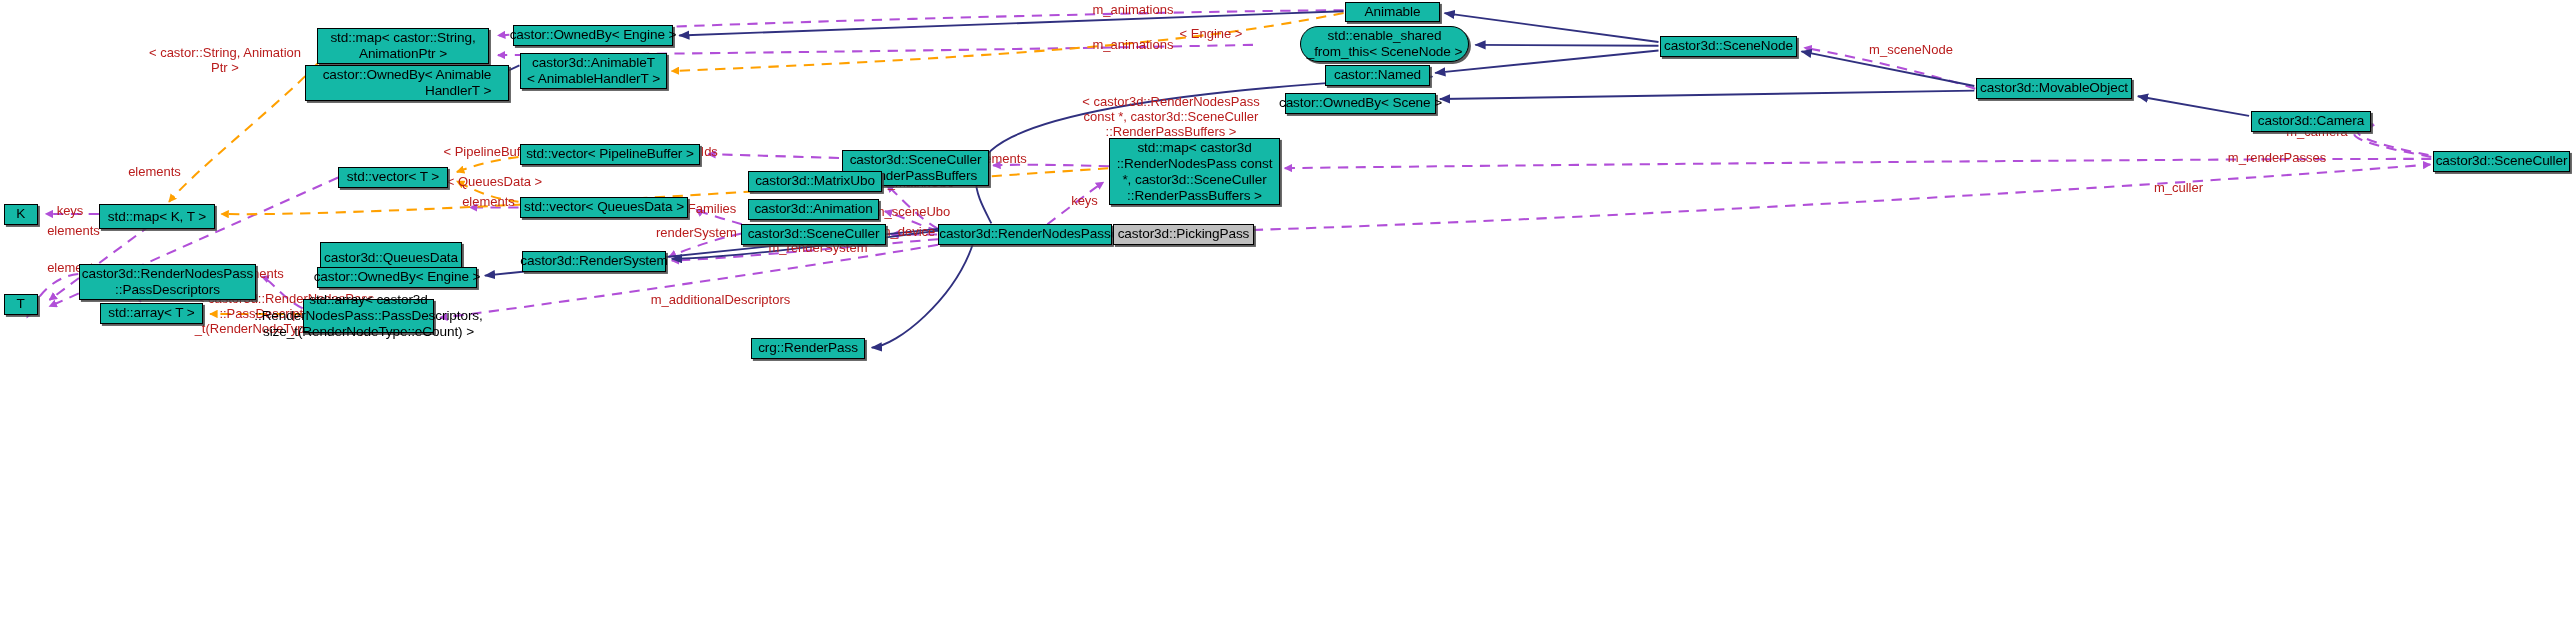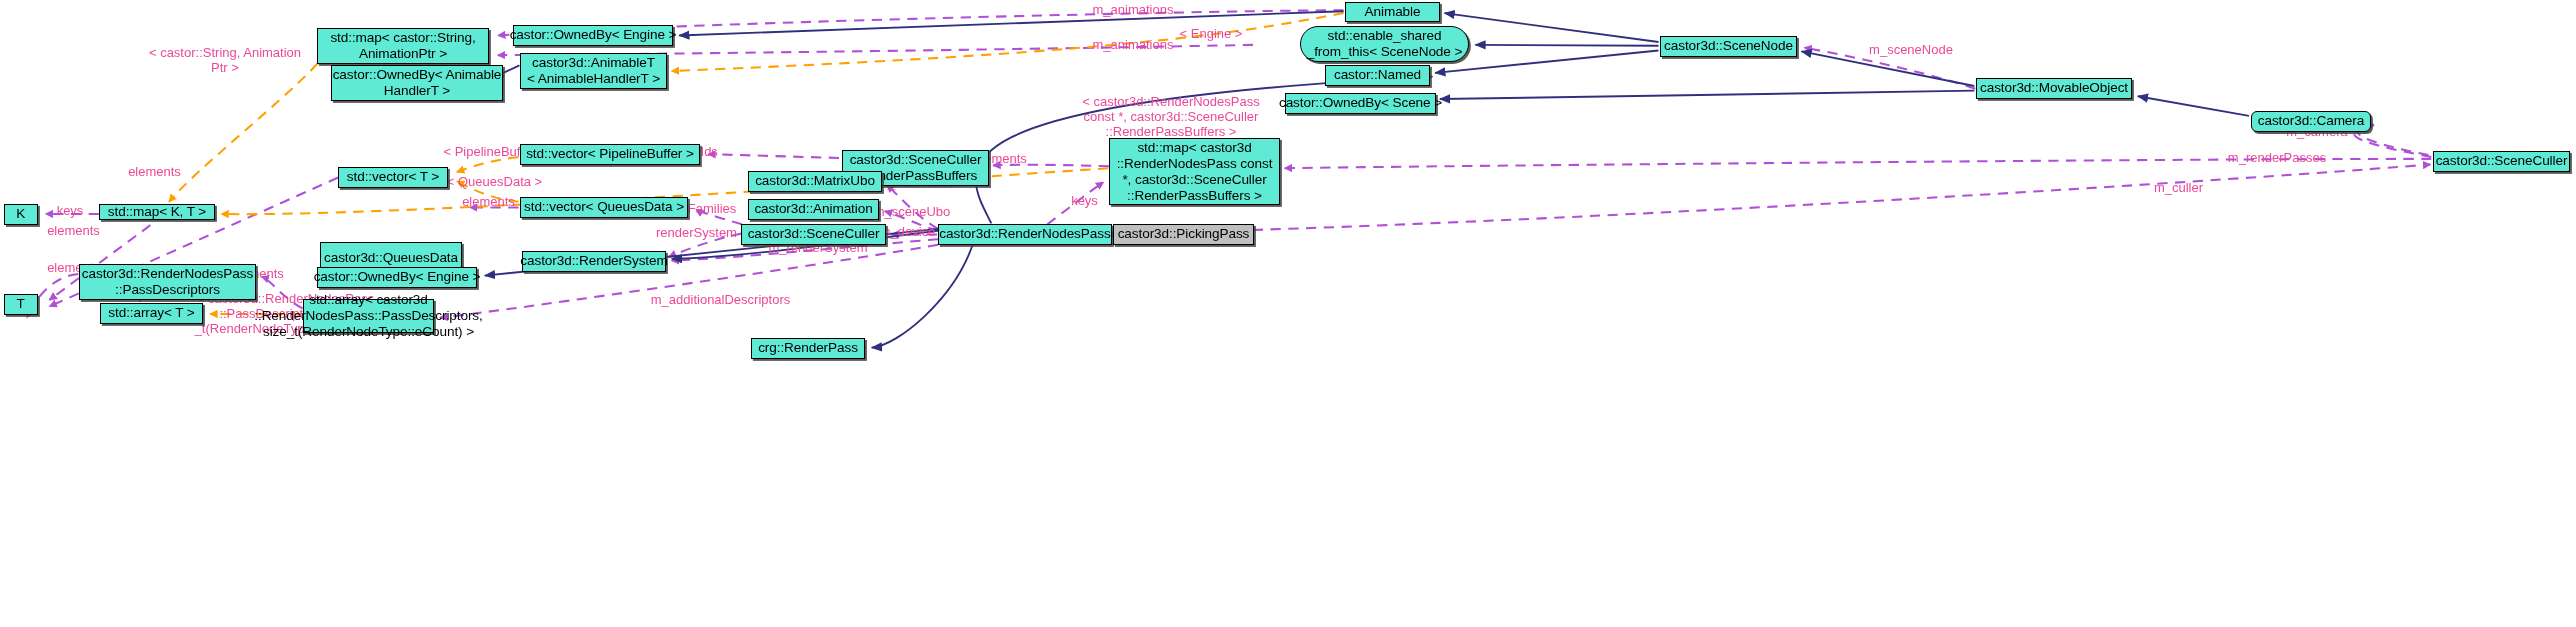--- a/index.html
+++ b/index.html
@@ -9,42 +9,42 @@
     height:627px;
     background:#ffffff;
     font-family:"Liberation Sans","DejaVu Sans",sans-serif;
     overflow:hidden;
   }
   #edges{position:absolute;left:0;top:0;width:2576px;height:627px;}
   .node{
     position:absolute;
     box-sizing:border-box;
     border:0.9px solid #000000;
-    background:#5eead4;
+    background:#14b8a6;
     color:#000000;
     display:flex;
     align-items:center;
     justify-content:center;
     text-align:center;
     font-size:13.6px;
     line-height:16px;
     letter-spacing:-0.1px;
     white-space:pre;
     box-shadow:1.9px 1.9px 0 0 rgba(64,64,64,0.85);
     z-index:5;
   }
   .node.highlight{
     background:#bfbfbf;
     border:0.9px solid #000000;
   }
   .elabel{
     position:absolute;
     font-size:13px;
     line-height:15px;
-    color:#ec4899;
+    color:#b91c1c;
     text-align:center;
     white-space:pre;
     z-index:4;
     background:transparent;
   }
 </style>
 </head>
 <body>
 
 <div id="diagram">
@@ -150,36 +150,36 @@
 
       <path d="M1010,246 C930,256 790,276 718,277"></path>
 
       <path d="M1040,262 C1020,320 960,370 932,372"></path>
     </g>
   </svg>
 
   <div id="nodes-layer">
       <div class="node" style="left: 3.7px; top: 204px; width: 34px; height: 20.6px;">K</div>
       <div class="node" style="left: 3.7px; top: 294px; width: 34px; height: 20.6px;">T</div>
-      <div class="node" style="left: 99px; top: 204px; width: 116px; height: 16px;">std::map&lt; K, T &gt;</div>
+      <div class="node" style="left: 99px; top: 204px; width: 116px; height: 25px;">std::map&lt; K, T &gt;</div>
       <div class="node" style="left: 317px; top: 28px; width: 172px; height: 36px;">std::map&lt; castor::String,
 AnimationPtr &gt;</div>
-      <div class="node" style="left: 331px; top: 65px; width: 172px; height: 36px;">castor::OwnedBy&lt; Animable
+      <div class="node" style="left: 305px; top: 65px; width: 204px; height: 36px; text-align: right;">castor::OwnedBy&lt; Animable
 HandlerT &gt;</div>
       <div class="node" style="left: 520px; top: 53px; width: 147px; height: 36px;">castor3d::AnimableT
 &lt; AnimableHandlerT &gt;</div>
       <div class="node" style="left: 513px; top: 25px; width: 160px; height: 20.6px;">castor::OwnedBy&lt; Engine &gt;</div>
       <div class="node" style="left: 1345px; top: 1.9px; width: 95px; height: 20.6px;">Animable</div>
       <div class="node" style="left: 1300px; top: 26px; width: 169px; height: 36px; border-radius: 18px;">std::enable_shared
 _from_this&lt; SceneNode &gt;</div>
       <div class="node" style="left: 1325px; top: 65px; width: 105px; height: 20.6px;">castor::Named</div>
       <div class="node" style="left: 1285px; top: 93px; width: 151px; height: 20.6px;">castor::OwnedBy&lt; Scene &gt;</div>
       <div class="node" style="left: 1660px; top: 36px; width: 137px; height: 20.6px;">castor3d::SceneNode</div>
       <div class="node" style="left: 1976px; top: 78px; width: 156px; height: 20.6px;">castor3d::MovableObject</div>
-      <div class="node" style="left: 2251px; top: 111px; width: 120px; height: 20.6px; border-radius: 6px;">castor3d::Camera</div>
+      <div class="node" style="left: 2251px; top: 111px; width: 120px; height: 20.6px;">castor3d::Camera</div>
       <div class="node" style="left: 2433px; top: 151px; width: 137px; height: 20.6px;">castor3d::SceneCuller</div>
       <div class="node" style="left: 520px; top: 144px; width: 180px; height: 20.6px;">std::vector&lt; PipelineBuffer &gt;</div>
       <div class="node" style="left: 338px; top: 167px; width: 110px; height: 20.6px;">std::vector&lt; T &gt;</div>
       <div class="node" style="left: 320px; top: 196px; width: 142px; height: 31px; margin-top: 46px;">castor3d::QueuesData</div>
       <div class="node" style="left: 520px; top: 197px; width: 168px; height: 20.6px;">std::vector&lt; QueuesData &gt;</div>
       <div class="node" style="left: 842px; top: 150px; width: 147px; height: 36px;">castor3d::SceneCuller
 ::RenderPassBuffers</div>
       <div class="node" style="left: 748px; top: 171px; width: 134px; height: 20.6px;">castor3d::MatrixUbo</div>
       <div class="node" style="left: 748px; top: 199px; width: 131px; height: 20.6px;">castor3d::Animation</div>
       <div class="node" style="left: 741px; top: 224px; width: 145px; height: 20.6px;">castor3d::SceneCuller</div>

